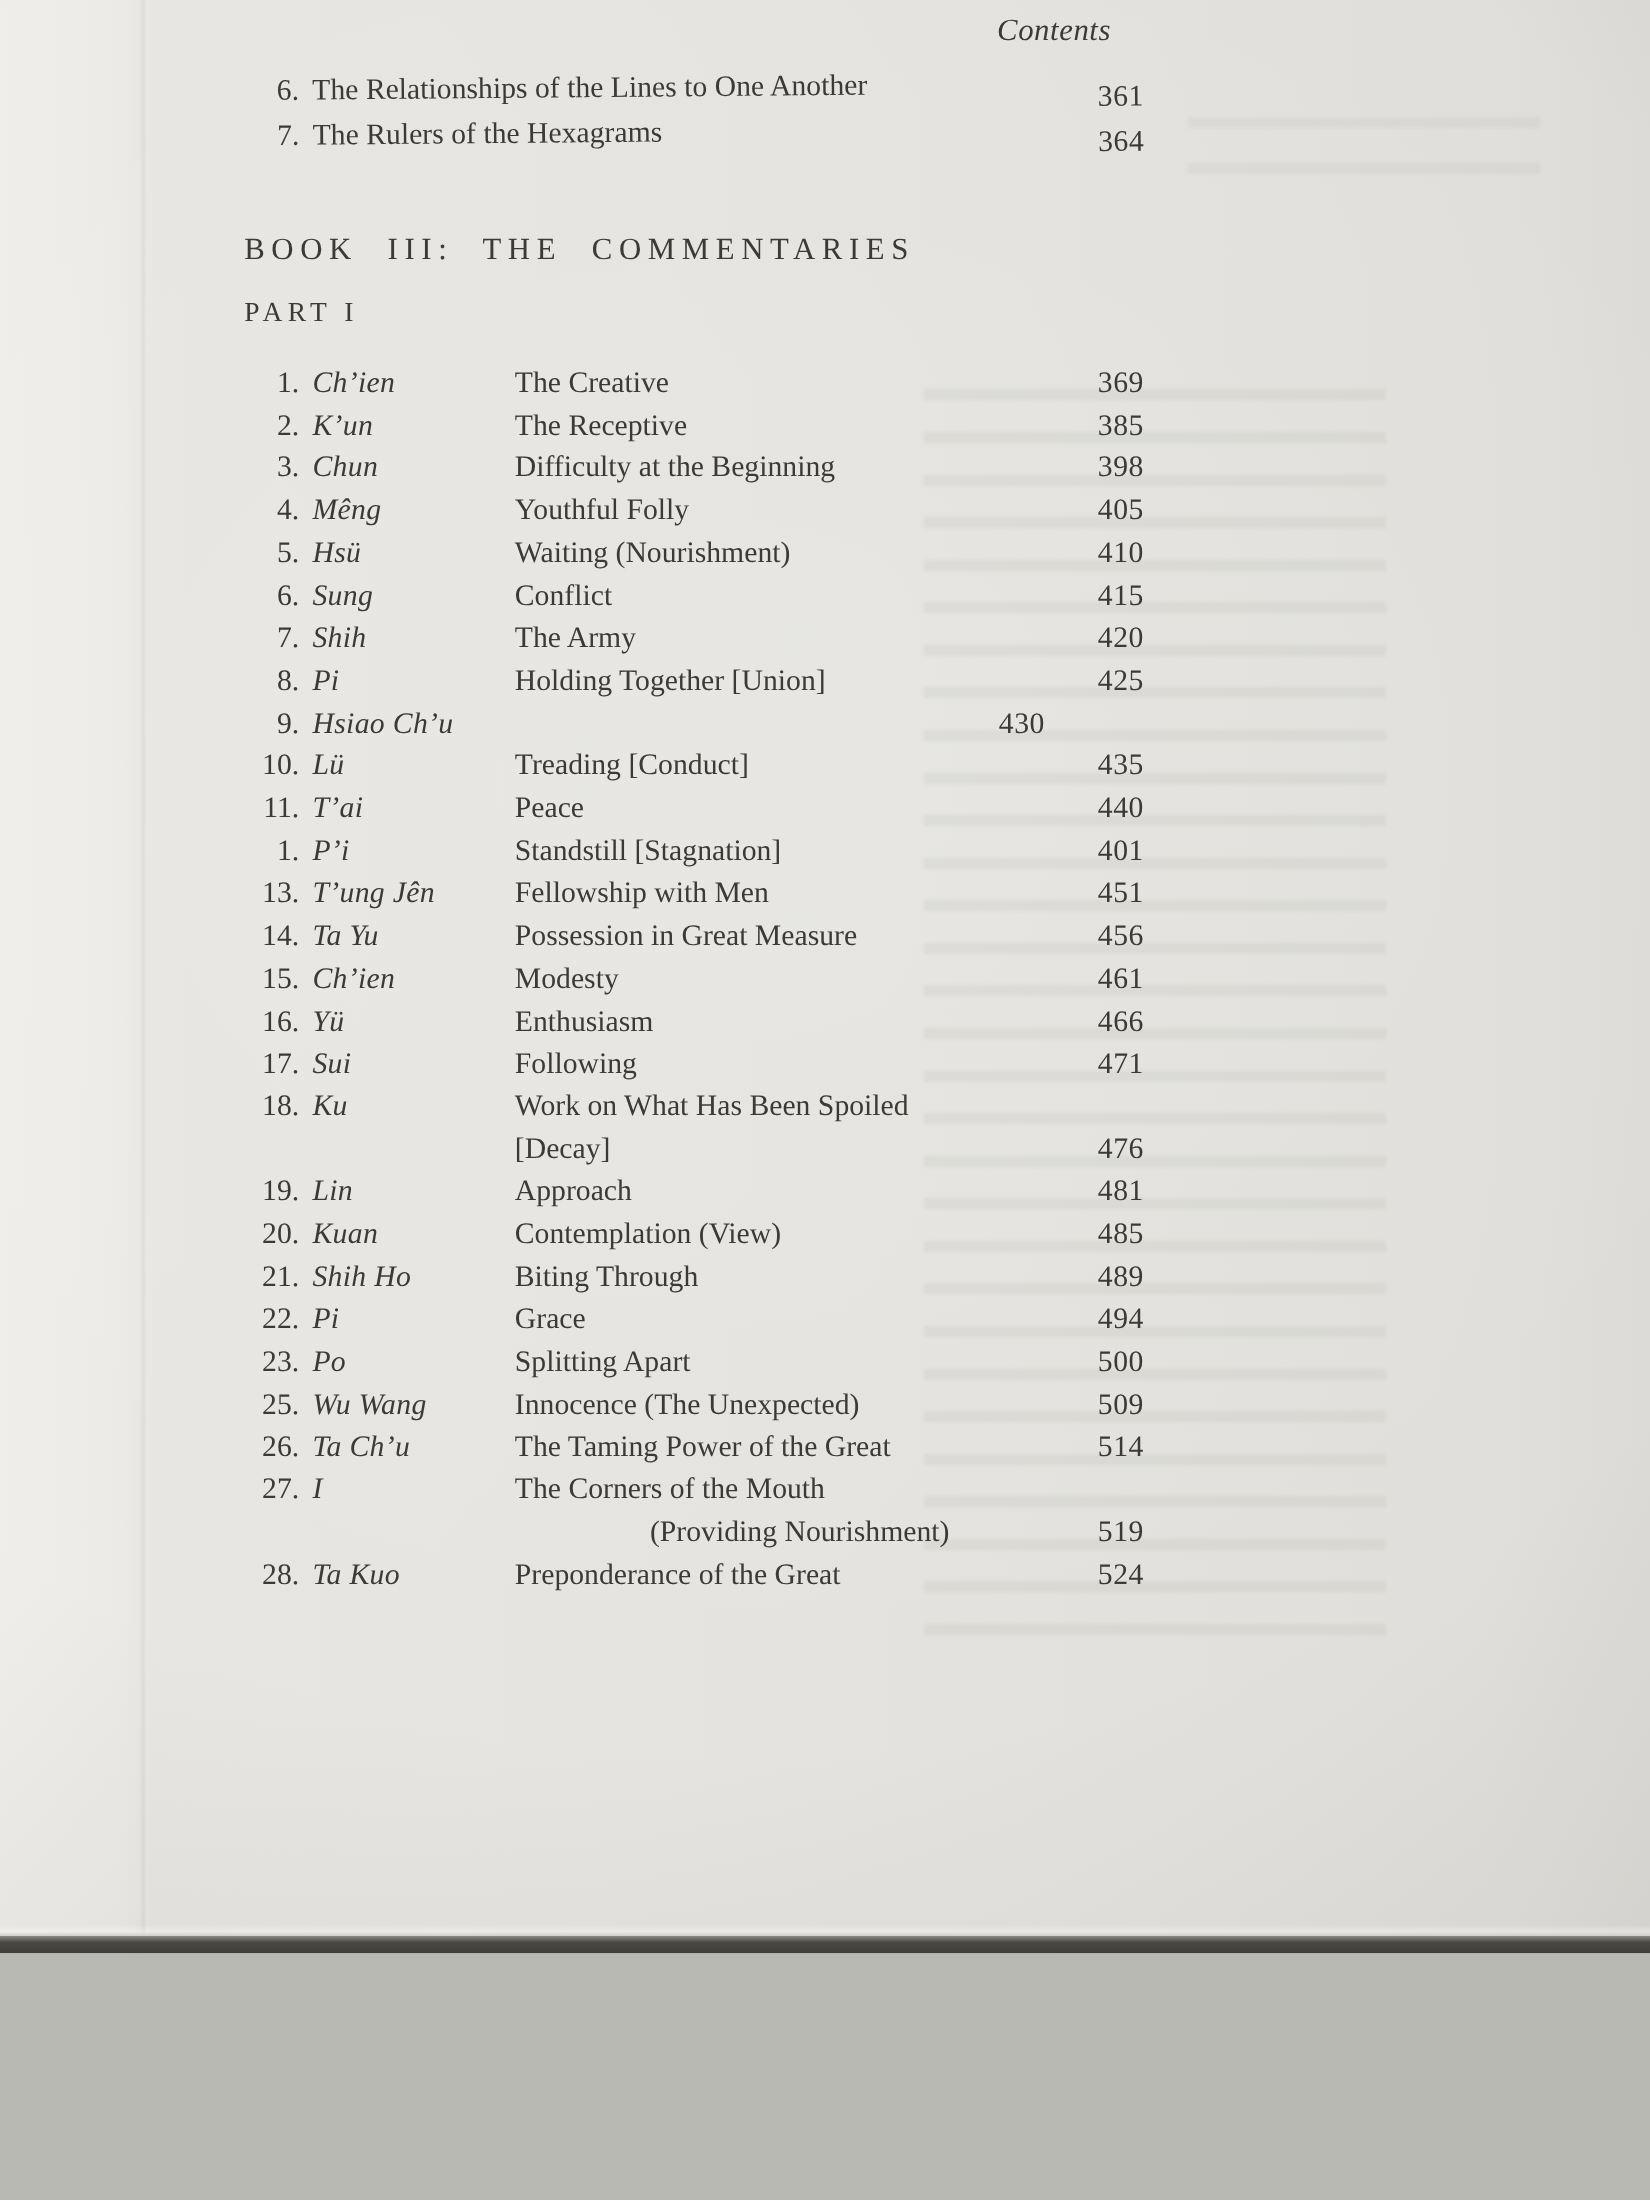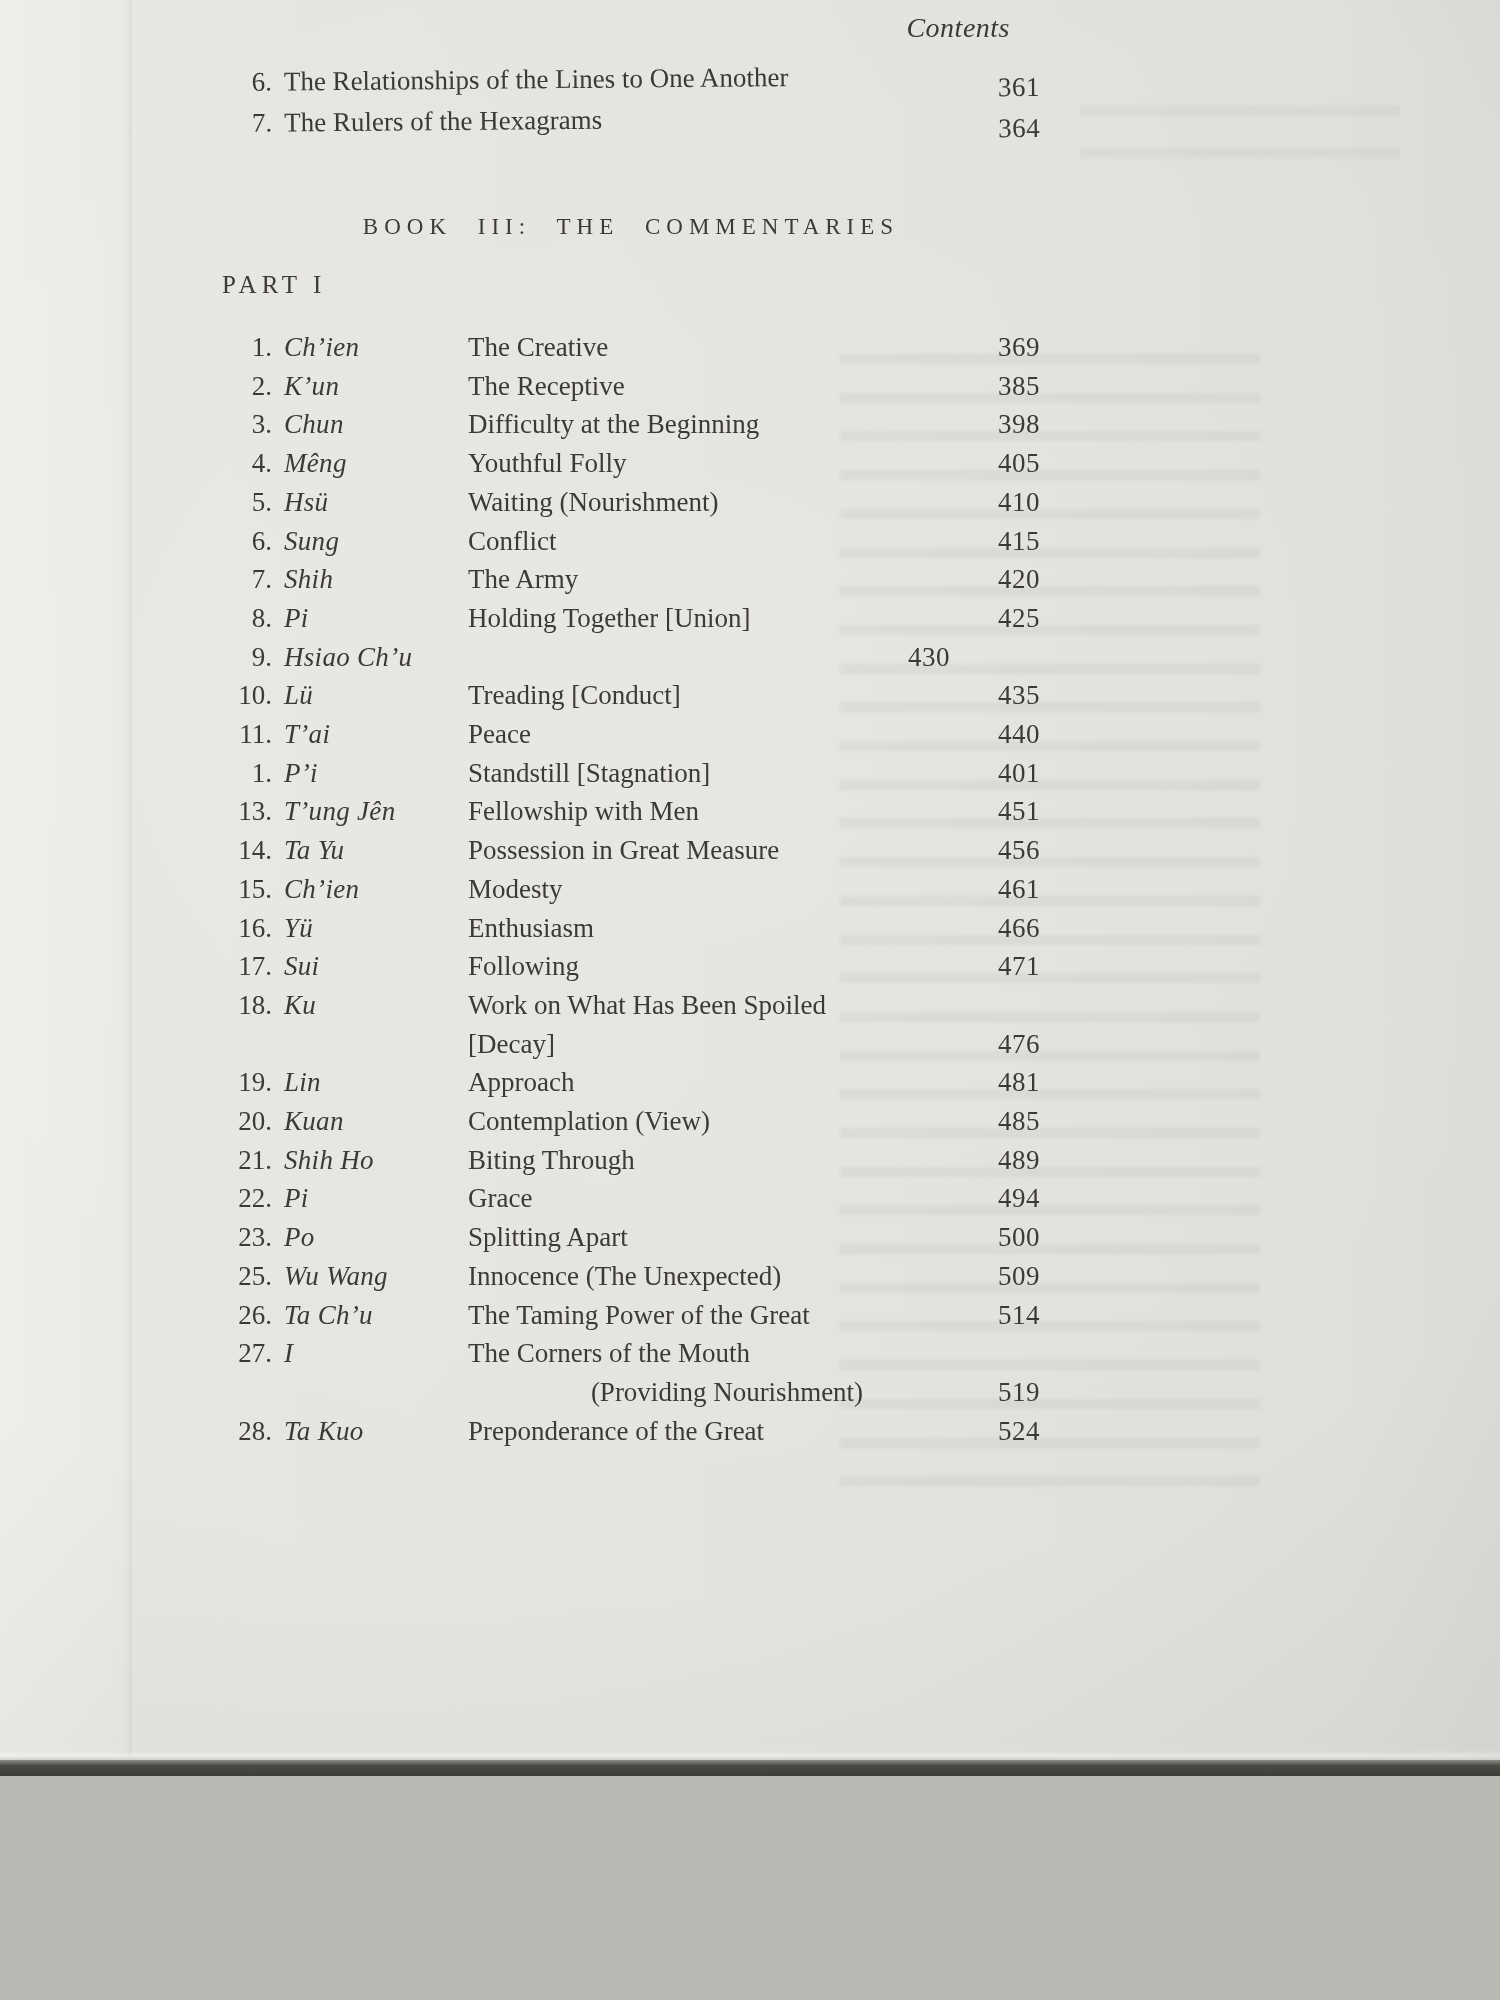--- a/index.html
+++ b/index.html
@@ -61,22 +61,22 @@
   }
   
   .front{margin-top:18px;transform:rotate(-0.5deg);transform-origin:left center;}
   .front .row{
     display:grid;grid-template-columns:50px 1fr 78px;column-gap:12px;
     font-size:27px;line-height:41px;
   }
   .front .c-page{position:relative;top:12px;}
 
   .book-heading{
-    margin-top:64px;text-align:center;
-    font-size:23px;line-height:38px;letter-spacing:6px;word-spacing:14px;
+    margin-top:64px;text-align:left;
+    font-size:28px;line-height:38px;letter-spacing:6px;word-spacing:14px;
   }
   .part-heading{
     margin-top:24px;text-align:left;
     font-size:25px;line-height:30px;letter-spacing:5px;
   }
 
   .entries{margin-top:28px;}
   .entries .row{
     display:grid;grid-template-columns:50px 172px 1fr 78px;column-gap:12px;
     font-size:27px;line-height:38.7px;

